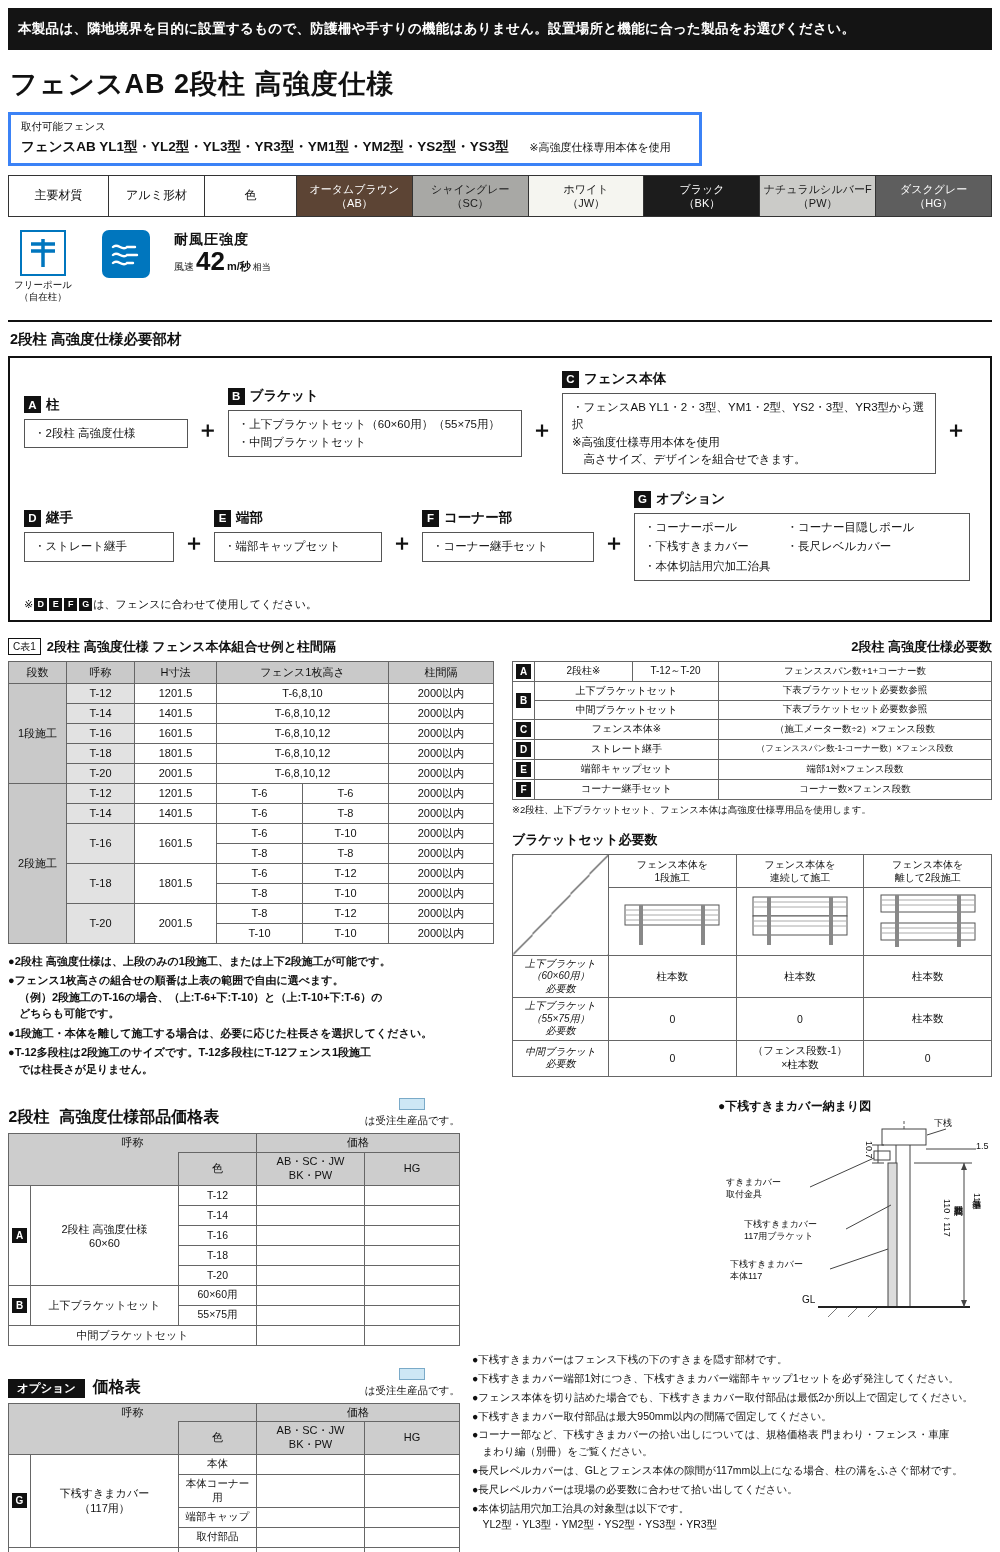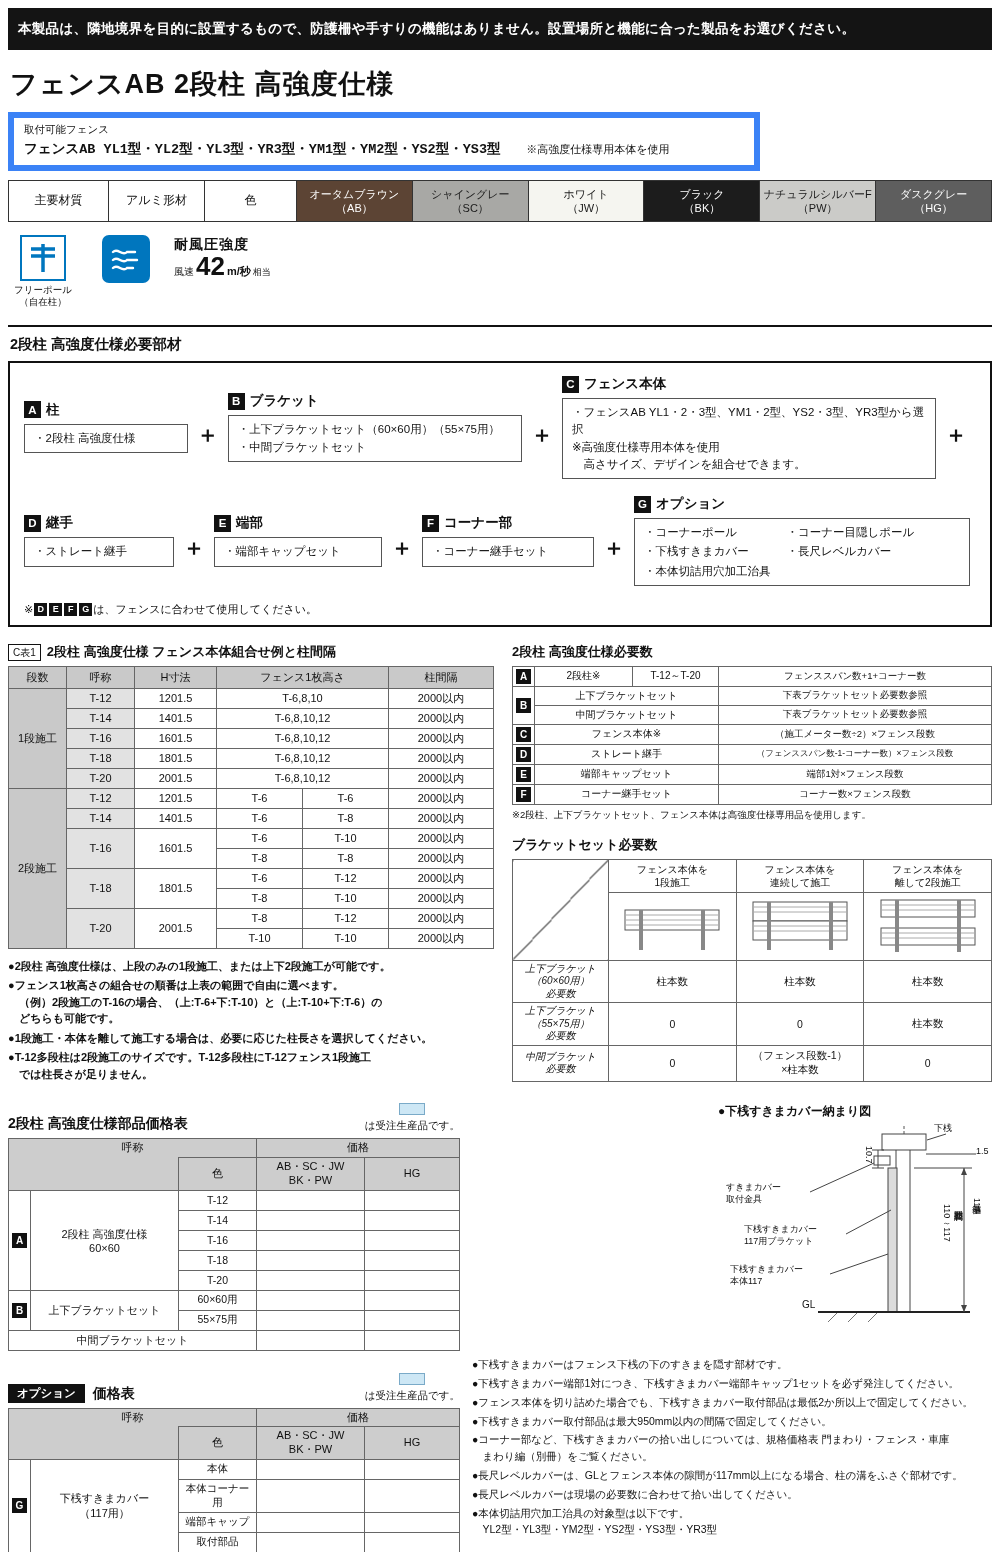--- a/index.html
+++ b/index.html
@@ -4,21 +4,21 @@
 <style>
   :root { --accent:#0076be; --order:#cde7f5; }
   * { box-sizing:border-box; }
   html,body { margin:0; padding:0; background:#fff; }
   .page { width:1000px; height:1552px; padding:8px; font-family:"Liberation Sans","DejaVu Sans",sans-serif; color:#111; position:relative; overflow:hidden; }
   .pre { white-space:pre-line; }
 
   .notice { background:#141414; color:#fff; font-weight:bold; font-size:13.5px; padding:12px 10px; letter-spacing:.3px; }
   .title { font-size:27px; font-weight:bold; margin:16px 0 10px 2px; letter-spacing:1px; }
 
-  .compat { border:6px solid #3b82f6; width:752px; padding:5px 10px 7px;font-family:Liberation Mono, monospace; }
+  .compat { border:3px solid #3b82f6; width:694px; padding:5px 10px 7px; }
   .compat-h { font-size:10.5px; margin-bottom:3px; }
   .compat-models { font-size:13.5px; font-weight:bold; display:inline; }
   .compat-note { font-size:11px; margin-left:16px; display:inline; }
 
   table.mat { border-collapse:collapse; margin-top:9px; width:984px; table-layout:fixed; }
   table.mat td { border:1px solid #333; text-align:center; vertical-align:middle; height:41px; font-size:11px; line-height:1.3; padding:0; }
   .mat .lab { font-size:12px; }
   .swatch { font-weight:normal; }
 
   .features { display:flex; align-items:flex-start; gap:26px; margin:13px 0 8px 2px; height:82px; }
@@ -47,53 +47,53 @@
   .g-grid { display:grid; grid-template-columns:repeat(2,max-content); column-gap:16px; row-gap:2px; }
   .parts-note { font-size:11px; margin-top:0; display:flex; align-items:center; }
 
   .cols { display:flex; gap:18px; margin-top:16px; }
   .col-l { width:486px; flex:none; }
   .col-r { flex:1; min-width:0; }
 
   table.tbl { border-collapse:collapse; width:100%; }
   .tbl th,.tbl td { border:1px solid #666; text-align:center; padding:2px 3px; }
 
-  .combo-head { display:flex; align-items:flex-end; gap:6px; margin-bottom:5px; }
+  .combo-head { display:flex; align-items:center; gap:6px; margin-bottom:5px; }
   .ctag { border:1px solid #111; font-size:10px; padding:0 4px; line-height:15px; flex:none; }
   .combo-title { font-size:13px; font-weight:bold; }
   table.combo { font-size:11px; }
   .combo th { background:#c9c9c9; font-weight:normal; padding:3px 2px; }
   .combo td { height:17px; }
   .combo .seg { background:#c9c9c9; }
   .combo .nm { background:#e2e2e2; }
 
   .notes { font-size:11px; line-height:1.5; margin-top:9px; }
   .notes > div { margin-bottom:3px;font-weight:bold; }
 
-  .req-title { font-size:13px; font-weight:bold; margin-bottom:5px; }
+  .req-title { font-size:13px; font-weight:bold; margin-bottom:5px;text-align:right; }
   table.req { font-size:10px; }
   .req td { height:18px; padding:2px 3px; }
   .req .formula { font-size:9.5px; }
   .req .xs { font-size:8.5px; }
   .req-note { font-size:9.5px; margin-top:4px; }
 
   .brk-title { font-size:13px; font-weight:bold; margin:14px 0 5px; }
   table.bracket { font-size:10px; }
   .bracket th { font-weight:normal; padding:3px 2px; line-height:1.3; }
   .bracket .corner { background:linear-gradient(to bottom right, #fff calc(50% - .7px), #666 calc(50% - .7px), #666 calc(50% + .7px), #fff calc(50% + .7px)); }
   .bracket .diag-cell { height:68px; padding:2px; }
   .bracket .blabel { height:36px; line-height:1.25; padding:2px;font-style:italic; }
   .bracket .bval { font-size:10.5px; }
 
   .bottom { display:flex; gap:12px; margin-top:18px; }
   .b-left { width:452px; flex:none; }
   .b-right { flex:1; min-width:0; }
 
   .price-head { display:flex; align-items:flex-end; margin-bottom:5px; }
-  .price-title { font-size:14px; font-weight:bold; }
+  .price-title { font-size:16px; font-weight:bold;font-family:Liberation Mono, monospace; }
   .opt-badge { background:#111; color:#fff; font-size:11.5px; font-weight:bold; padding:2px 9px; margin-right:8px; }
   .legend { margin-left:auto; display:flex; align-items:center; gap:4px; font-size:10.5px;flex-direction:column; }
   .legend-sw { width:26px; height:12px; background:var(--order); border:1px solid #7aaac8; }
 
   table.price { font-size:11px; table-layout:fixed; }
   .price th { background:#cdcdcd; font-weight:normal; padding:2px; line-height:1.25; }
   .price td { height:20px; }
   .price .nb { border-bottom:none; }
   .price .nt { border-top:none; }
   .price .psize { font-size:10.5px; }

